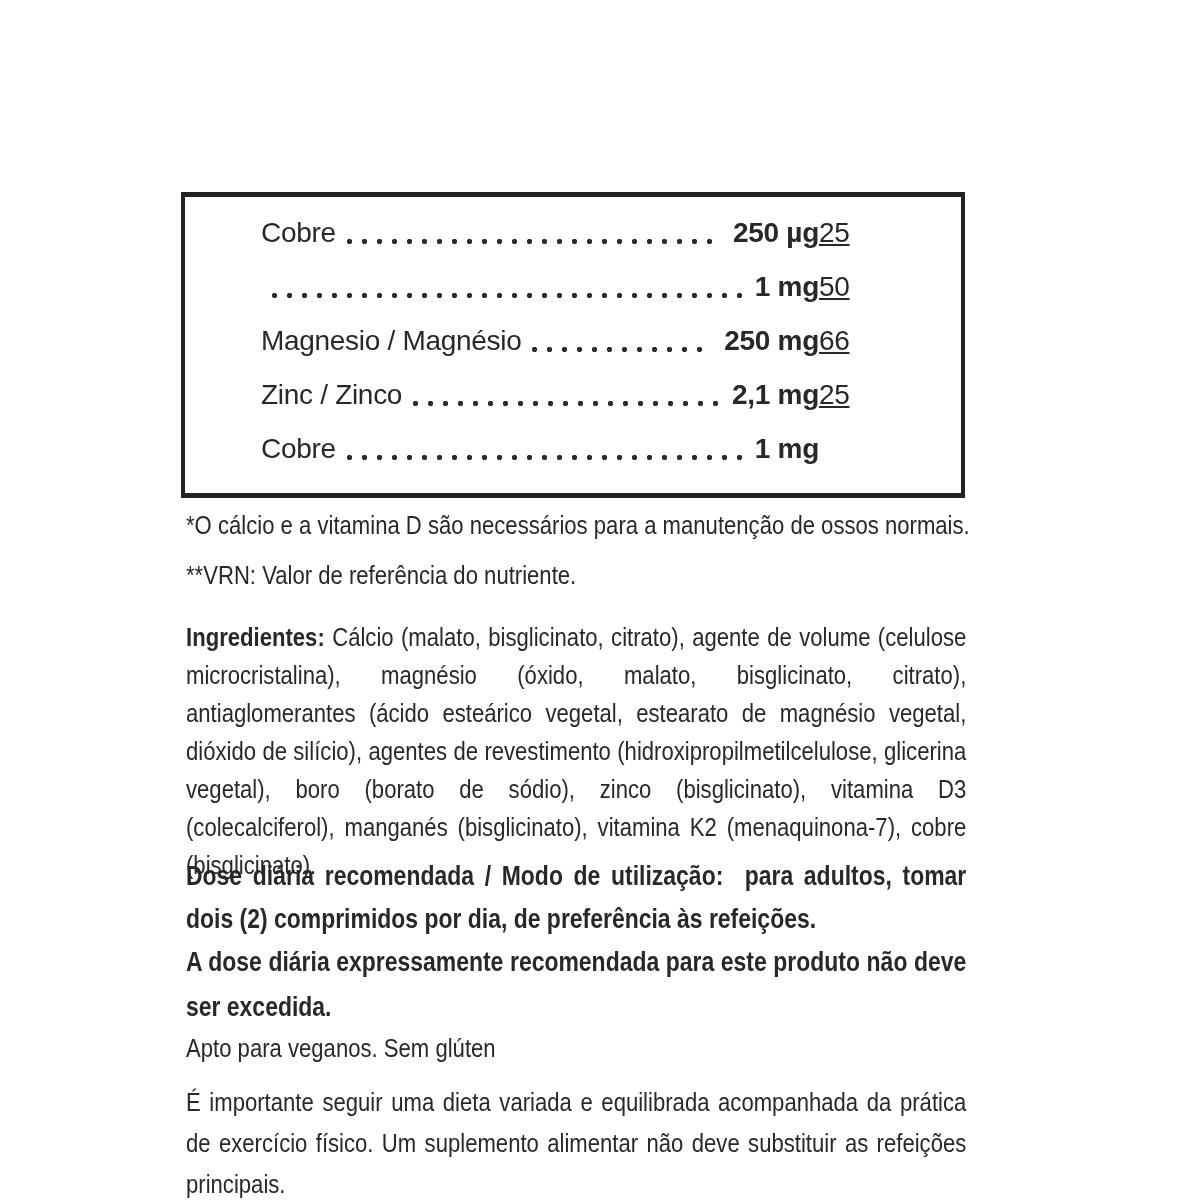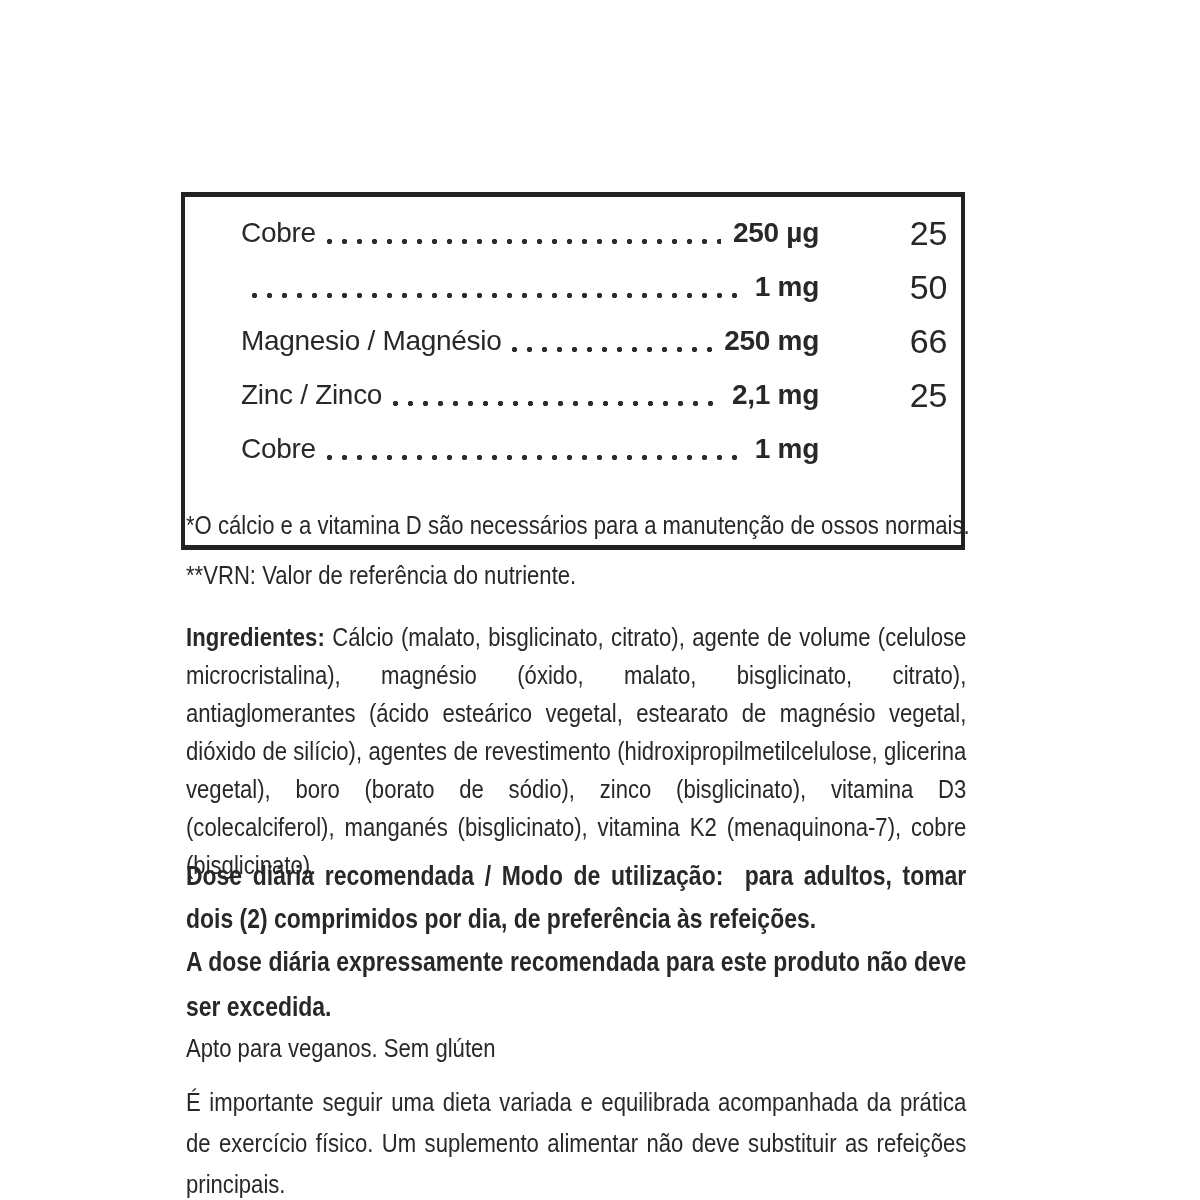--- a/index.html
+++ b/index.html
@@ -9,27 +9,28 @@
     font-family: "Liberation Sans", sans-serif;
     color: #282828;
     position: relative;
     overflow: hidden;
   }
 
   
   .facts-table {
     position: absolute;
     left: 181px; top: 192px;
-    width: 784px; height: 358px;
+    width: 784px; height: 306px;
     box-sizing: border-box;
     border: 4px solid #222222;
     border-top-width: 5px;
     border-bottom-width: 5px;
     padding-top: 9px;
     background: #ffffff;
+    padding-left: 20px;
   }
   .facts-row {
     display: flex;
     align-items: center;
     height: 54px;
     padding-left: 56px;
     font-size: 28px;
     letter-spacing: -0.3px;
   }
   .facts-row .nutrient-label { white-space: nowrap; }
@@ -39,24 +40,25 @@
     align-self: flex-end;
     margin: 0 12px 15px 10px;
     background-image: radial-gradient(circle at 3.5px 3.5px, #2d2d2d 2.4px, transparent 3px);
     background-size: 15px 7px;
     background-repeat: repeat-x;
     background-position: left bottom;
   }
   .nutrient-amount { white-space: nowrap; font-weight: bold; }
   .nutrient-vrn {
     width: 128px;
-    text-align: right;
+    text-align: left;
     padding-right: 14px;
-    font-size: 34px;
+    font-size: 28px;
     flex: 0 0 auto;
+    text-decoration: underline;
   }
 
   
   .text-col {
     position: absolute;
     left: 186px; top: 0;
     width: 918px;
     transform: scaleX(0.85);
     transform-origin: 0 0;
   }

